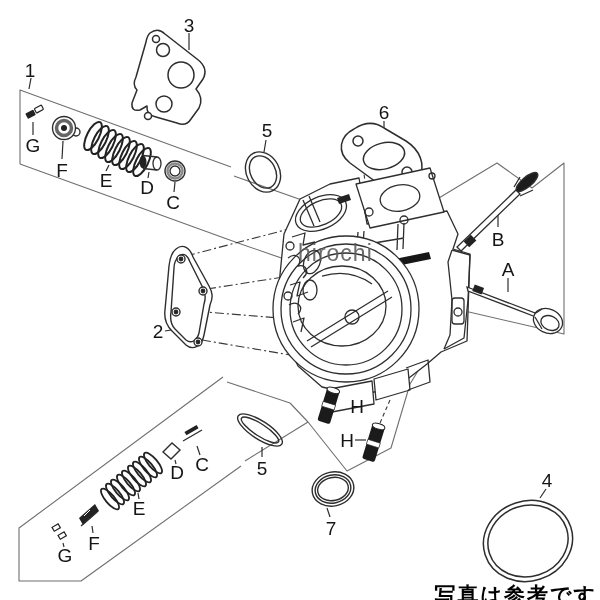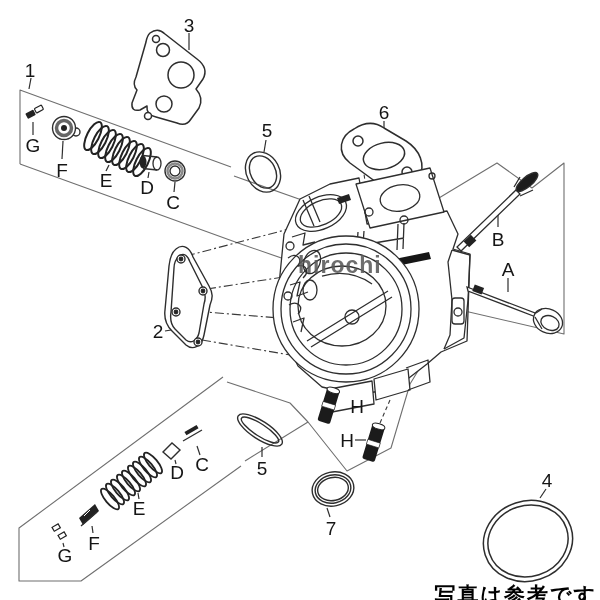--- a/index.html
+++ b/index.html
@@ -1,22 +1,22 @@
 <!DOCTYPE html>
 <html><head>
 <meta charset="utf-8">
 <style>
   html,body{margin:0;padding:0;background:#fff;}
   .stage{position:relative;width:600px;height:600px;background:#ffffff;overflow:hidden;
          font-family:"Liberation Sans",sans-serif;}
   .stage svg{position:absolute;left:0;top:0;}
   .plabel{position:absolute;transform:translate(-50%,-50%);font-size:19px;color:#151515;
           font-family:"Liberation Sans",sans-serif;line-height:1;}
-  .watermark{position:absolute;left:298px;top:252px;font-size:23px;color:#5a5a5a;opacity:.88;
-             letter-spacing:1px;font-weight:bold;}
+  .watermark{position:absolute;left:298px;top:240px;font-size:23px;color:#5a5a5a;opacity:.88;
+             letter-spacing:1px;}
   .caption{position:absolute;right:3px;top:581px;font-size:21px;font-weight:600;color:#000;
            letter-spacing:2px;}
 </style>
 </head>
 <body>
 
 <div class="stage">
 
 <svg width="600" height="600" viewBox="0 0 600 600">
 

